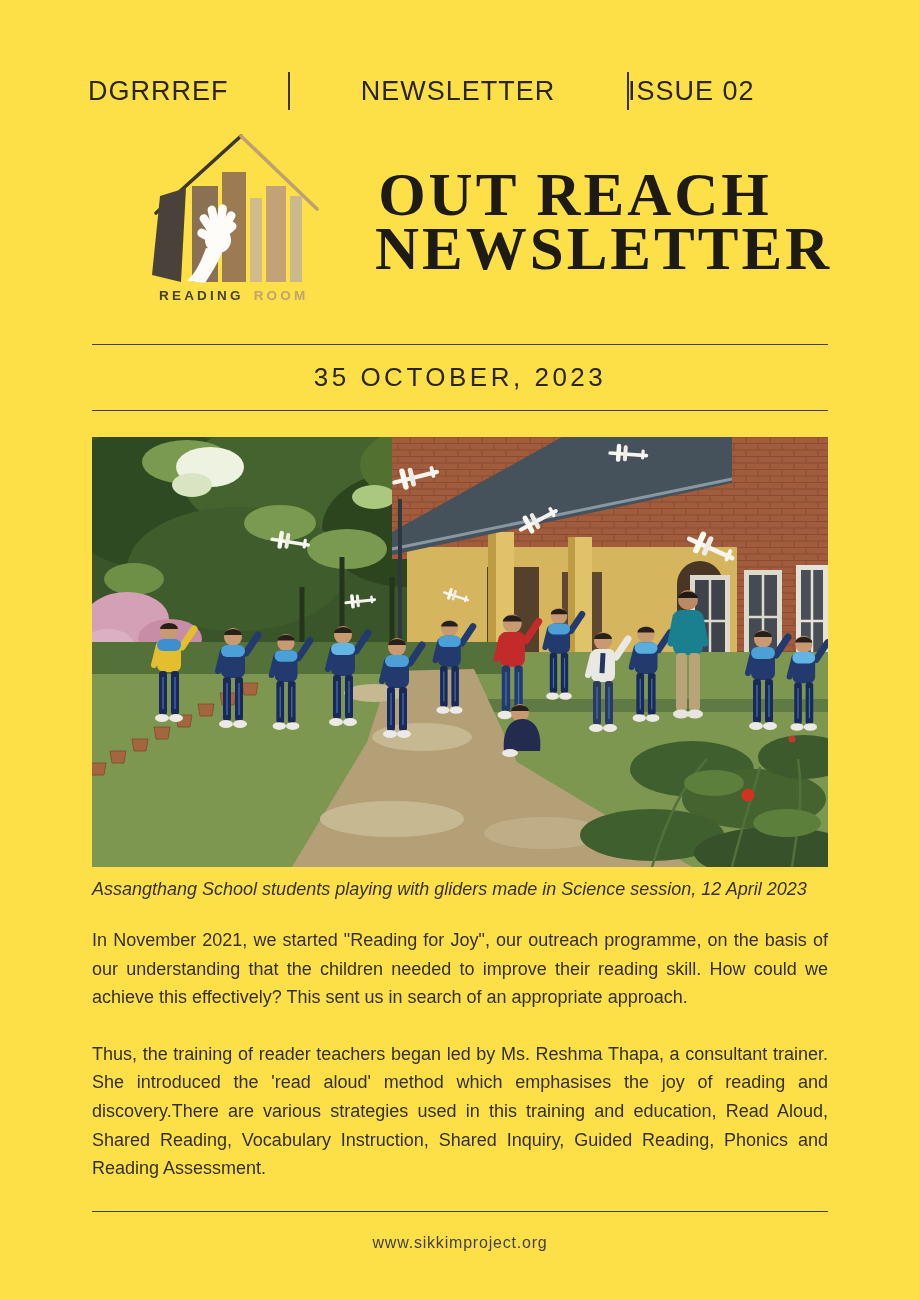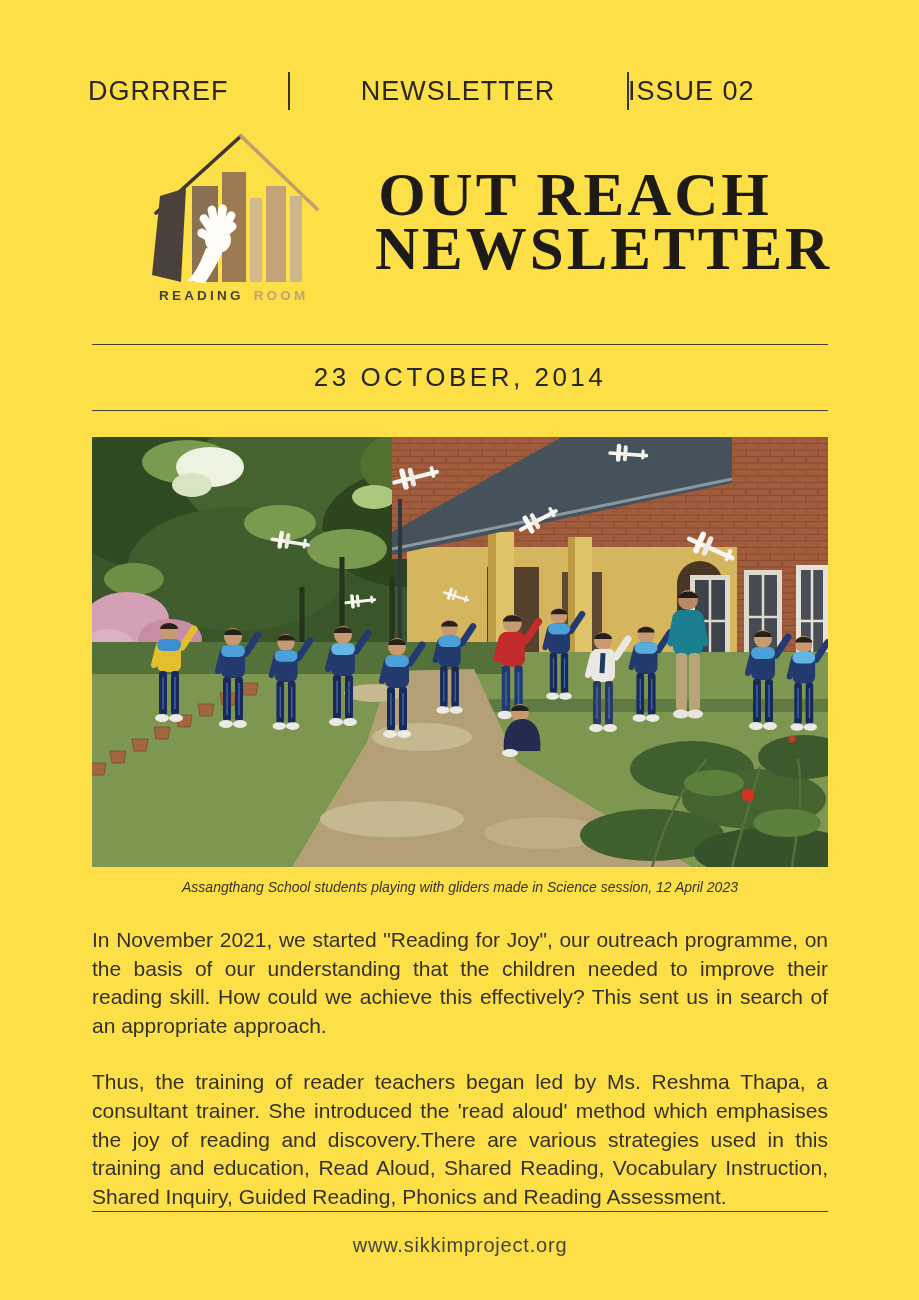--- a/index.html
+++ b/index.html
@@ -38,32 +38,32 @@
     text-align:center; font-size:26px; letter-spacing:3.5px; color:#2b2623;
   }
   
   .photo {
     position:absolute; top:437px; left:92px; width:736px; height:430px;
     overflow:hidden; background:#7d9750;
   }
   .photo svg { display:block; }
   .caption {
     position:absolute; top:879px; left:92px; width:736px;
-    text-align:center; font-style:italic; font-size:14px; color:#37322d;
+    font-style:italic; font-size:18px; color:#37322d;
   }
   
   .article { position:absolute; top:926px; left:92px; width:736px; }
   .article p {
-    font-size:21px; line-height:28.6px; color:#35302b;
+    font-size:18px; line-height:28.6px; color:#35302b;
     text-align:justify; margin-bottom:28px;
   }
   
   .footer-link {
     position:absolute; top:1234px; left:92px; width:736px;
-    text-align:center; font-size:20px; letter-spacing:0.8px;
+    text-align:center; font-size:16px; letter-spacing:0.8px;
     color:#46413b; text-decoration:none; display:block;
   }
 </style>
 </head>
 <body>
 
 <div class="page">
 
   <div class="header">
     <div class="h-item h-left">DGRRREF</div>
@@ -102,21 +102,21 @@
 
     <text x="13" y="178" font-family="Liberation Sans, sans-serif" font-size="13.5" font-weight="bold" letter-spacing="3.2"><tspan fill="#46413c">READING</tspan><tspan dx="10" fill="#c2a273">ROOM</tspan></text>
   </svg>
 
   <h1 class="masthead">
     <span>OUT REACH</span><br>
     <span>NEWSLETTER</span>
   </h1>
 
   <div class="rule rule-1"></div>
-  <div class="dateline">23 OCTOBER, 2014</div>
+  <div class="dateline">35 OCTOBER, 2023</div>
   <div class="rule rule-2"></div>
 
   <div class="photo">
     <svg width="736" height="430" viewBox="0 0 736 430">
       <defs>
         <pattern id="brick" width="24" height="13" patternUnits="userSpaceOnUse">
           <rect width="24" height="13" fill="#a05c3c"></rect>
           <path d="M0 0H24M0 6.5H24M0 13H24" stroke="#8a4b30" stroke-width="1"></path>
           <path d="M6 0V6.5M18 6.5V13" stroke="#8a4b30" stroke-width="1"></path>
         </pattern>

